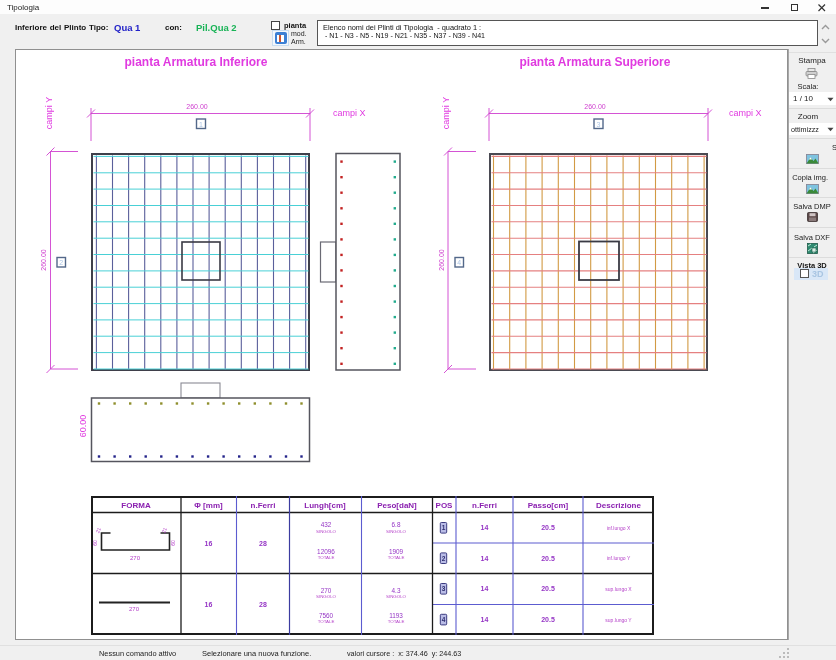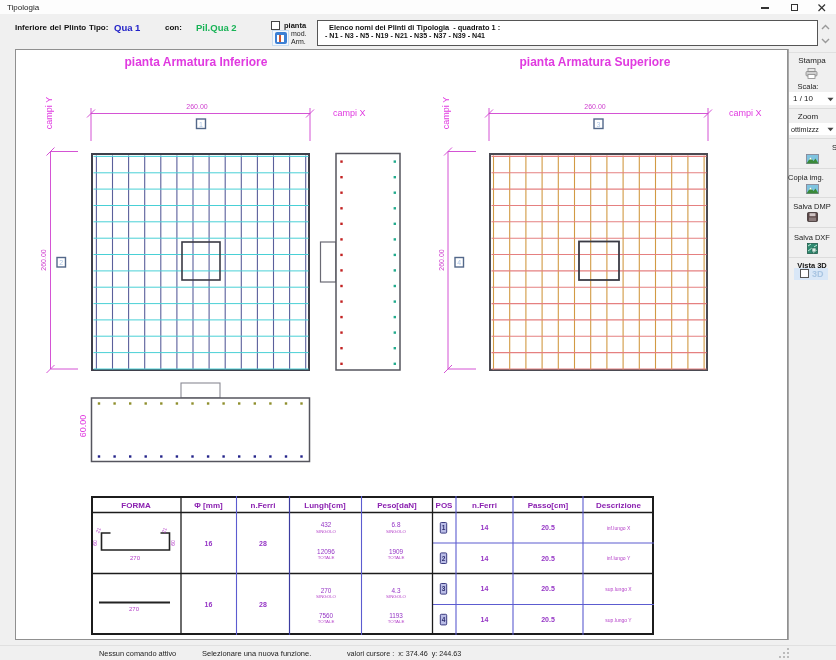--- a/index.html
+++ b/index.html
@@ -39,23 +39,23 @@
 <div class="abs" style="left:274.5px;top:32px;width:12px;height:12px;background:#3b7fd4;border-radius:2px;"></div>
 <div class="abs" style="left:277px;top:35px;width:7px;height:7px;background:#fff;"></div>
 <div class="abs" style="left:279px;top:35px;width:2.4px;height:7px;background:#cc5533;"></div>
 
 <div class="abs" style="left:291px;top:30px;font-size:7px;color:#222;">mod.</div>
 
 <div class="abs" style="left:291px;top:38px;font-size:7px;color:#222;">Arm.</div>
 
 <div class="abs" style="left:317px;top:20px;width:501px;height:26px;background:#fff;border:1.4px solid #555;"></div>
 
-<div class="abs" style="left:323px;top:22.5px;font-size:7.4px;font-weight:bold;color:#111;margin-left:6px;">Elenco nomi dei Plinti di Tipologia&nbsp; - quadrato 1 :</div>
-
-<div class="abs" style="left:325px;top:31.5px;font-size:7.1px;font-weight:bold;color:#111;text-align:right;">- N1 - N3 - N5 - N19 - N21 - N35 - N37 - N39 - N41</div>
+<div class="abs" style="left:323px;top:22.5px;font-size:7.4px;font-weight:normal;color:#111;">Elenco nomi dei Plinti di Tipologia&nbsp; - quadrato 1 :</div>
+
+<div class="abs" style="left:325px;top:31.5px;font-size:7.1px;font-weight:normal;color:#111;text-align:right;">- N1 - N3 - N5 - N19 - N21 - N35 - N37 - N39 - N41</div>
 
 <svg class="abs" style="left:820px;top:22px;" width="12" height="24" viewBox="0 0 12 24">
       <path d="M2 7 L5.5 3.5 L9 7" stroke="#999" stroke-width="1.4" fill="none"></path>
       <path d="M2 17 L5.5 20.5 L9 17" stroke="#999" stroke-width="1.4" fill="none"></path>
     </svg>
 
 <div class="abs" style="left:15px;top:49px;width:773px;height:591px;background:#fff;border:1px solid #909090;"></div>
 
 <svg class="abs" style="left:16px;top:50px;" width="771" height="589" viewBox="16 50 771 589">
 
@@ -387,21 +387,21 @@
     </svg>
 
 <div class="abs" style="left:788px;top:142.5px;width:48px;font-size:7.5px;color:#222;margin-left:44px;">Salva img.</div>
 
 <svg class="abs" style="left:806px;top:153.5px;" width="13" height="10" viewBox="0 0 13 10">
       <rect x="0.5" y="0.5" width="12" height="9" fill="#7ec3e0" stroke="#889" stroke-width="0.9"></rect>
       <path d="M0.5 9.5 L4.5 3.5 L7.5 7 L9.5 4.5 L12.5 9.5 Z" fill="#3a8a3a"></path>
       <path d="M3 5.5 L4.5 3.2 L6 5.5 Z" fill="#fff"></path>
     </svg>
 
-<div class="abs" style="left:788px;top:172.5px;width:40px;text-align:left;font-size:7.5px;color:#222;">Copia img.</div>
+<div class="abs" style="left:788px;top:172.5px;width:40px;text-align:right;font-size:7.5px;color:#222;">Copia img.</div>
 
 <svg class="abs" style="left:806px;top:183.5px;" width="13" height="10" viewBox="0 0 13 10">
       <rect x="0.5" y="0.5" width="12" height="9" fill="#7ec3e0" stroke="#889" stroke-width="0.9"></rect>
       <path d="M0.5 9.5 L4.5 3.5 L7.5 7 L9.5 4.5 L12.5 9.5 Z" fill="#3a8a3a"></path>
       <path d="M3 5.5 L4.5 3.2 L6 5.5 Z" fill="#fff"></path>
     </svg>
 
 <div class="abs" style="left:788px;top:202px;width:48px;text-align:center;font-size:7.5px;color:#222;">Salva DMP</div>
 
 <svg class="abs" style="left:807px;top:212px;" width="11" height="10" viewBox="0 0 11 10">

